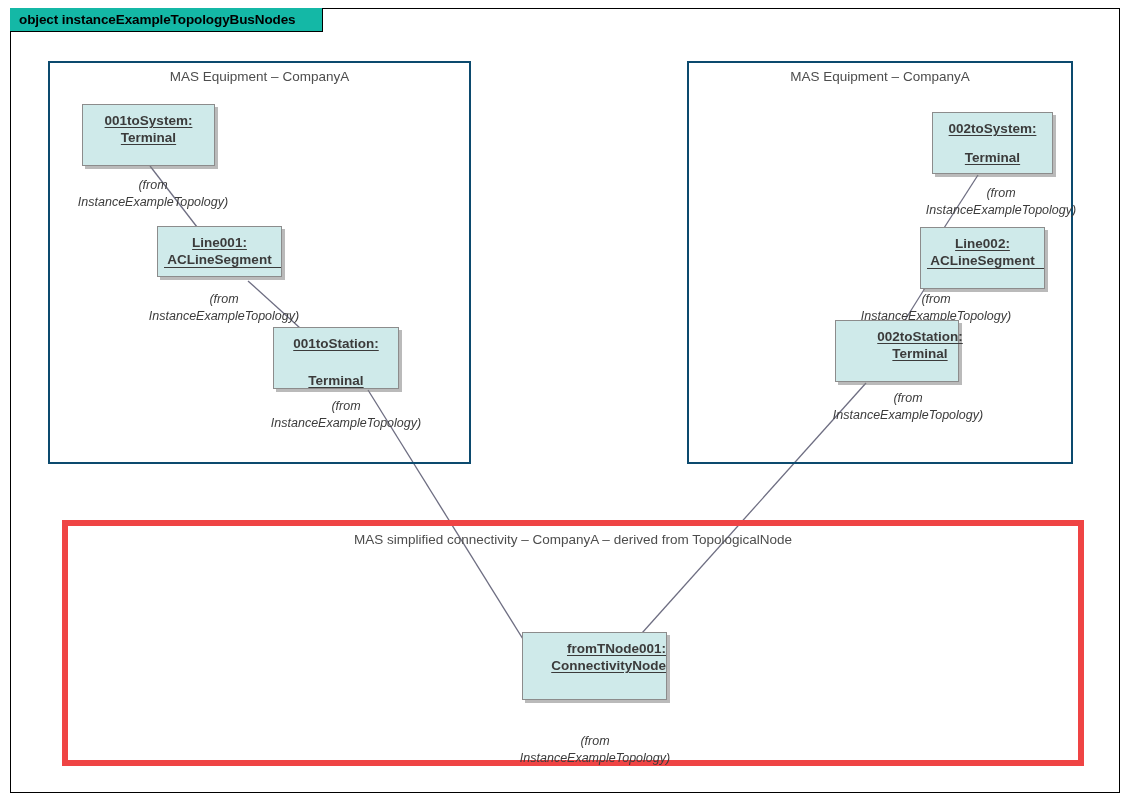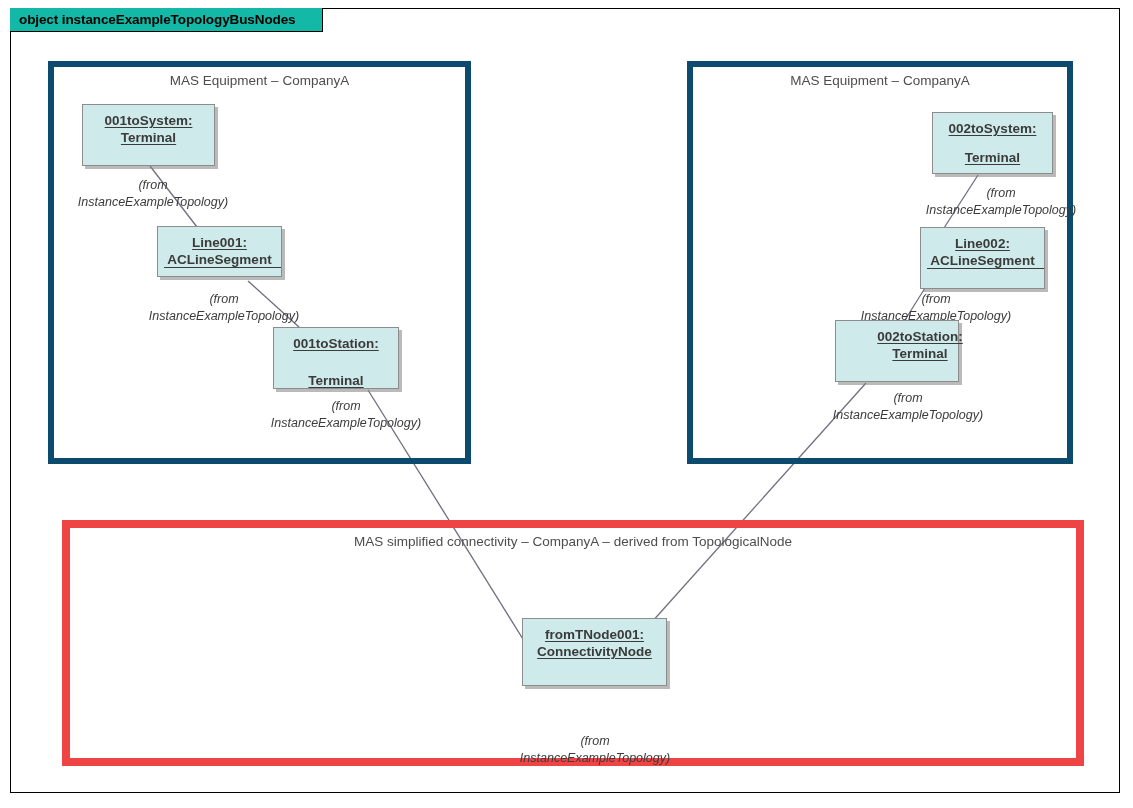--- a/index.html
+++ b/index.html
@@ -67,22 +67,22 @@
     border-top: none;
     z-index: -1;
   }
 
   
   .pkg {
     position: absolute;
     box-sizing: border-box;
     background: transparent;
   }
-  .pkg.orange { border: 6px solid #0c4a6e; }
-  .pkg.cyan   { border: 8px solid #ef4444; text-decoration: underline; }
+  .pkg.orange { border: 2px solid #0c4a6e; }
+  .pkg.cyan   { border: 6px solid #ef4444; text-decoration: underline; }
   .pkg-title {
     position: absolute;
     top: 6px;
     left: 0;
     width: 100%;
     text-align: center;
     font-size: 13.5px;
     color: #4d4d4d;
     white-space: nowrap;
   }
@@ -221,21 +221,21 @@
 
   <div class="obj" style="left:835px; top:320px; width:124px; height:62px;padding-left:46px;">
     <span class="obj-line">002toStation:</span>
     <span class="obj-line">Terminal</span>
   </div>
   <div class="fromlbl" style="left:810px; top:390px; width:196px;">
     <div>(from</div>
     <div>InstanceExampleTopology)</div>
   </div>
 
-  <div class="obj" style="left:522px; top:618px; width:145px; height:68px;">
+  <div class="obj" style="left:522px; top:632px; width:145px; height:68px;align-items:flex-end;">
     <span class="obj-line">fromTNode001:</span>
     <span class="obj-line">ConnectivityNode</span>
   </div>
   <div class="fromlbl" style="left:497px; top:733px; width:196px;">
     <div>(from</div>
     <div>InstanceExampleTopology)</div>
   </div>
 
 </div>
 

